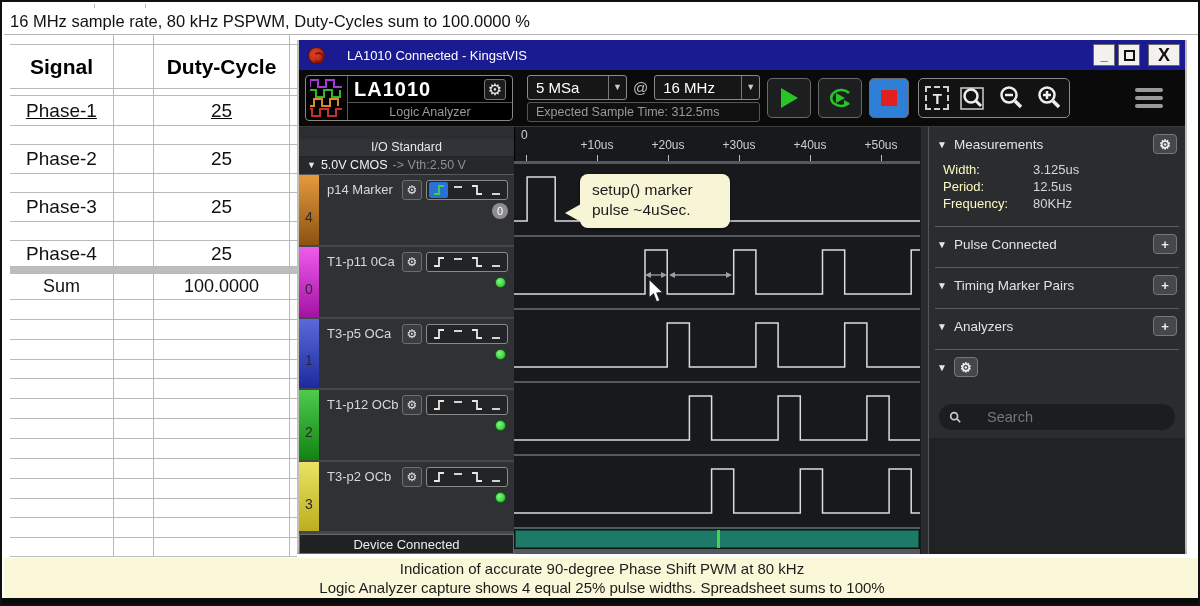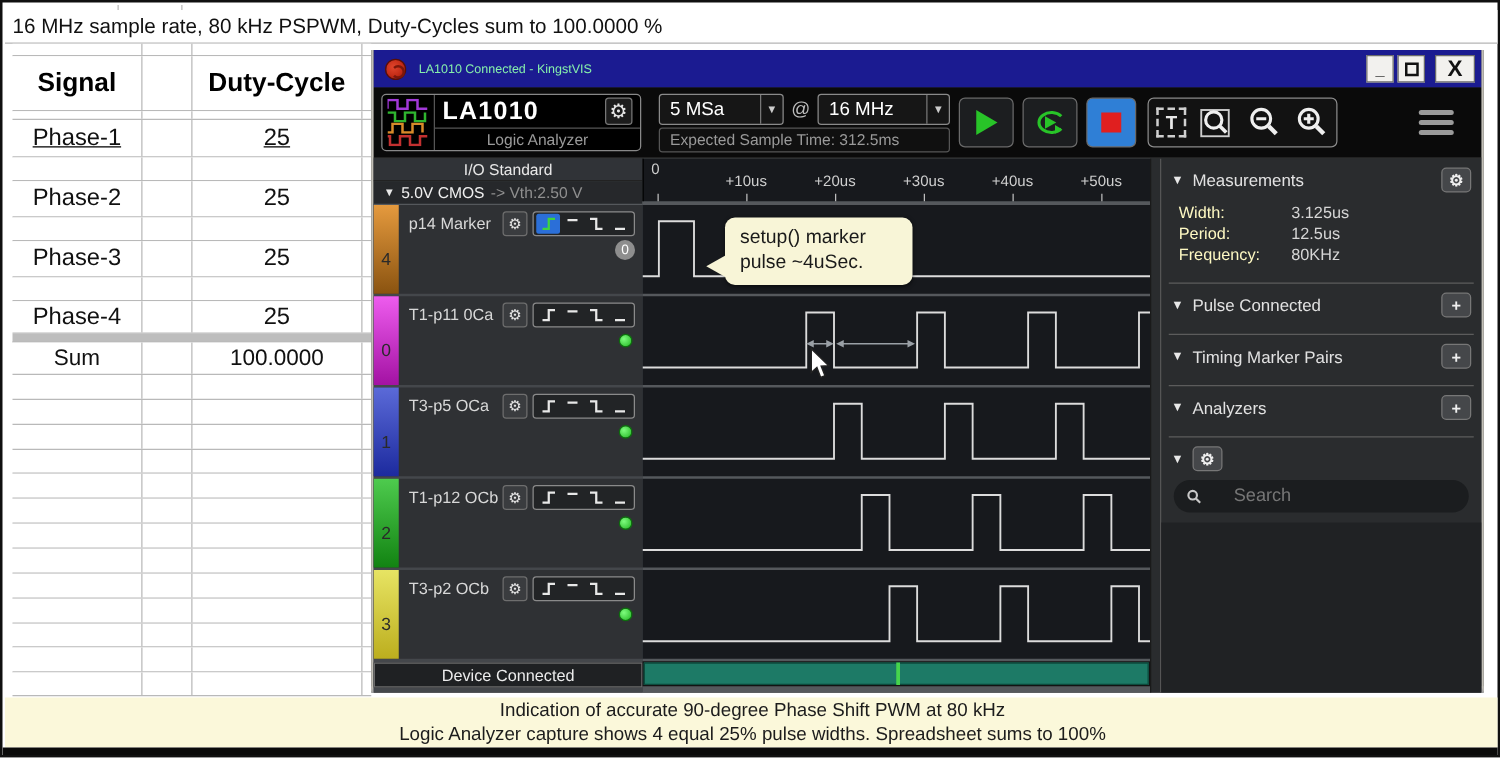--- a/index.html
+++ b/index.html
@@ -24,21 +24,21 @@
   #caption div{font-size:15px;color:#1c1c1c;line-height:18px;}
   #bottom-band{position:absolute;left:0;top:596px;width:1200px;height:10px;background:#0a0a0a;}
 
   
   #app{position:absolute;left:295px;top:38px;width:890px;height:514px;background:#2b2d30;
     border-left:2px solid #c2bfb6;border-right:2px solid #c2bfb6;border-bottom:5px solid #a8a8a8;}
   #titlebar{height:30px;background:#1b1b91;display:flex;align-items:center;padding:0 5px;}
   #app-logo{width:17px;height:17px;border-radius:50%;background:radial-gradient(circle at 38% 38%, #e0452c 0%, #c22b16 55%, #7c170a 100%);
     border:1px solid #5a0e05;margin:0 4px;position:relative;}
   #app-logo:after{content:"";position:absolute;left:4px;top:4px;width:7px;height:7px;border-radius:50%;border:2px solid #7c170a;border-left-color:transparent;}
-  #title-text{color:#86efac;font-size:10px;margin-left:6px;flex:1;}
+  #title-text{color:#ffffff;font-size:13px;margin-left:18px;flex:1;}
   .winbtn{height:22px;background:#f2f1ee;border:1px solid #6a6a6a;color:#111;display:flex;align-items:center;justify-content:center;
     font-weight:bold;margin-left:3px;}
   #btn-min{width:22px;font-size:13px;}
   #btn-max{width:22px;}
   #btn-max .sq{width:11px;height:11px;border:2px solid #111;}
   #btn-close{width:32px;font-size:18px;margin-left:8px;}
 
   
   #toolbar{height:57px;background:#0a0a0a;display:flex;align-items:center;padding:0 6px;border-bottom:1px solid #3a3a3a;}
   #device-box{width:208px;height:46px;border:1px solid #888;border-radius:4px;display:flex;background:#000;}
@@ -60,21 +60,21 @@
   #stop-btn{background:#2f7fd6;width:40px;}
   #zoom-group{height:40px;margin-left:9px;border:1px solid #8a8a8a;border-radius:5px;background:#121212;display:flex;align-items:center;padding:0 6px;gap:10px;}
   #tbox-icon{width:24px;height:24px;border:2px dashed #cfcfcf;color:#e8e8e8;font-size:15px;font-weight:bold;display:flex;align-items:center;justify-content:center;}
   #hamburger{margin-left:auto;margin-right:16px;display:flex;flex-direction:column;gap:4px;}
   #hamburger span{display:block;width:28px;height:4px;border-radius:2px;background:#9a9a9a;}
 
   
   #main{display:flex;height:427px;background:#2b2d30;}
 
   
-  #chan-col{width:215px;display:flex;flex-direction:column;background:#44474b;}
+  #chan-col{width:215px;display:flex;flex-direction:column;background:#44474b;margin-top:12px;}
   #io-standard{height:18px;background:#303337;color:#e8e8e8;font-size:12.5px;display:flex;align-items:center;justify-content:center;border-bottom:1px solid #222;}
   #vth-row{height:19px;background:#26282b;display:flex;align-items:center;padding-left:8px;font-size:12.5px;border-bottom:1px solid #55585c;}
   #vth-row .tri{color:#e8e8e8;font-size:9px;margin-right:5px;}
   #vth-row .v-main{color:#f0f0f0;margin-right:5px;}
   #vth-row .v-det{color:#8f8f8f;}
   .chan-row{height:71px;margin-bottom:2px;display:flex;background:#2f3134;}
   .chan-strip{width:20px;display:flex;align-items:center;justify-content:center;}
   .chan-strip span{color:#2a2a2a;font-size:14px;margin-top:14px;}
   .chan-body{flex:1;padding:5px 6px 0 8px;position:relative;}
   .chan-name{color:#d8d8d8;font-size:13px;float:left;margin-top:2px;}
@@ -117,21 +117,21 @@
   #right-panel{width:257px;background:#2a2c2e;border-left:1px solid #555;display:flex;flex-direction:column;}
   .rp-header{display:flex;align-items:center;height:34px;padding:0 8px;flex:0 0 auto;}
   .rp-header .tri{color:#e8e8e8;font-size:10px;margin-right:7px;}
   .rp-header .rp-label{color:#e2e2e2;font-size:13.5px;flex:1;}
   .rp-btn{width:24px;height:20px;border:1px solid #777;border-radius:4px;background:#45474a;color:#efefef;
     display:flex;align-items:center;justify-content:center;font-size:13px;font-weight:bold;}
   .meas-row{display:flex;padding:1px 0 1px 14px;flex:0 0 auto;}
   .meas-label{width:90px;color:#fef9c3;font-size:13px;}
   .meas-value{color:#d6d6d6;font-size:13px;}
   .divider{height:1px;background:#5c5c5c;margin:6px 6px 0 6px;flex:0 0 auto;}
-  #search-box{margin:0 10px 8px 10px;height:26px;border-radius:13px;background:#1b1d1f;display:flex;align-items:center;
+  #search-box{margin:20px 10px 8px 10px;height:26px;border-radius:13px;background:#1b1d1f;display:flex;align-items:center;
     padding:0 10px;gap:24px;flex:0 0 auto;}
   #search-box input{background:transparent;border:none;outline:none;color:#bbb;font-size:14.5px;width:180px;}
   #search-box input::placeholder{color:#767676;}
   #decoded-area{flex:1;background:#202224;}
 </style>
 </head>
 <body>
 
 <div id="stage">
 

